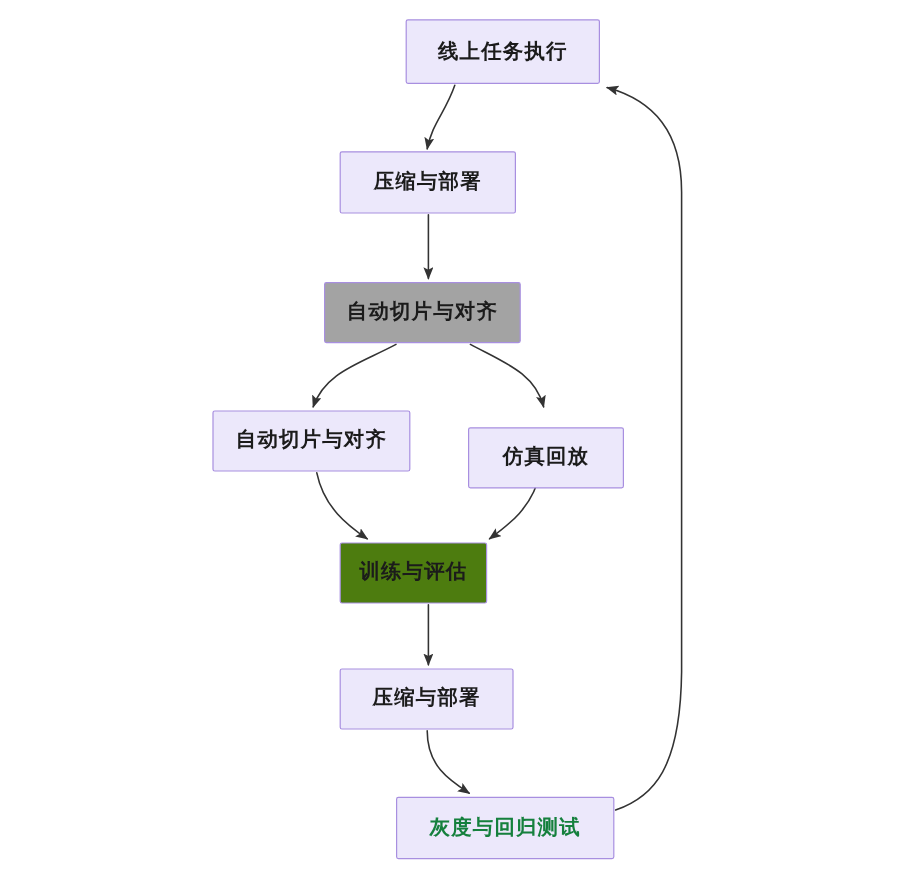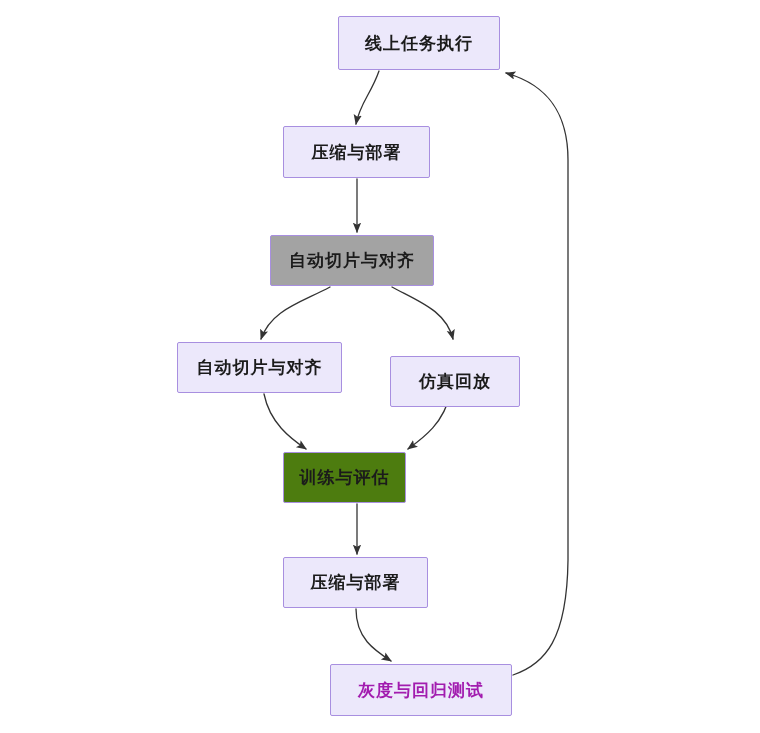--- a/index.html
+++ b/index.html
@@ -90,18 +90,18 @@
       </div>
       <div class="flow-node" style="left: 390px; top: 356px; width: 130px; height: 51px; background: rgb(236, 232, 251); border-color: rgb(168, 143, 224); color: rgb(27, 27, 27);">
         <span class="node-label">仿真回放</span>
       </div>
       <div class="flow-node" style="left: 283px; top: 452px; width: 123px; height: 51px; background: #4d7c0f; border-color: rgb(168, 143, 224); color: rgb(27, 27, 27);">
         <span class="node-label">训练与评估</span>
       </div>
       <div class="flow-node" style="left: 283px; top: 557px; width: 145px; height: 51px; background: rgb(236, 232, 251); border-color: rgb(168, 143, 224); color: rgb(27, 27, 27);">
         <span class="node-label">压缩与部署</span>
       </div>
-      <div class="flow-node" style="left: 330px; top: 664px; width: 182px; height: 52px; background: rgb(236, 232, 251); border-color: rgb(168, 143, 224); color: #a21caf;">
+      <div class="flow-node" style="left: 330px; top: 664px; width: 182px; height: 52px; background: rgb(236, 232, 251); border-color: rgb(168, 143, 224); color: #15803d;">
         <span class="node-label">灰度与回归测试</span>
       </div>
     </div>
 
 </div>
 
 </body></html>

